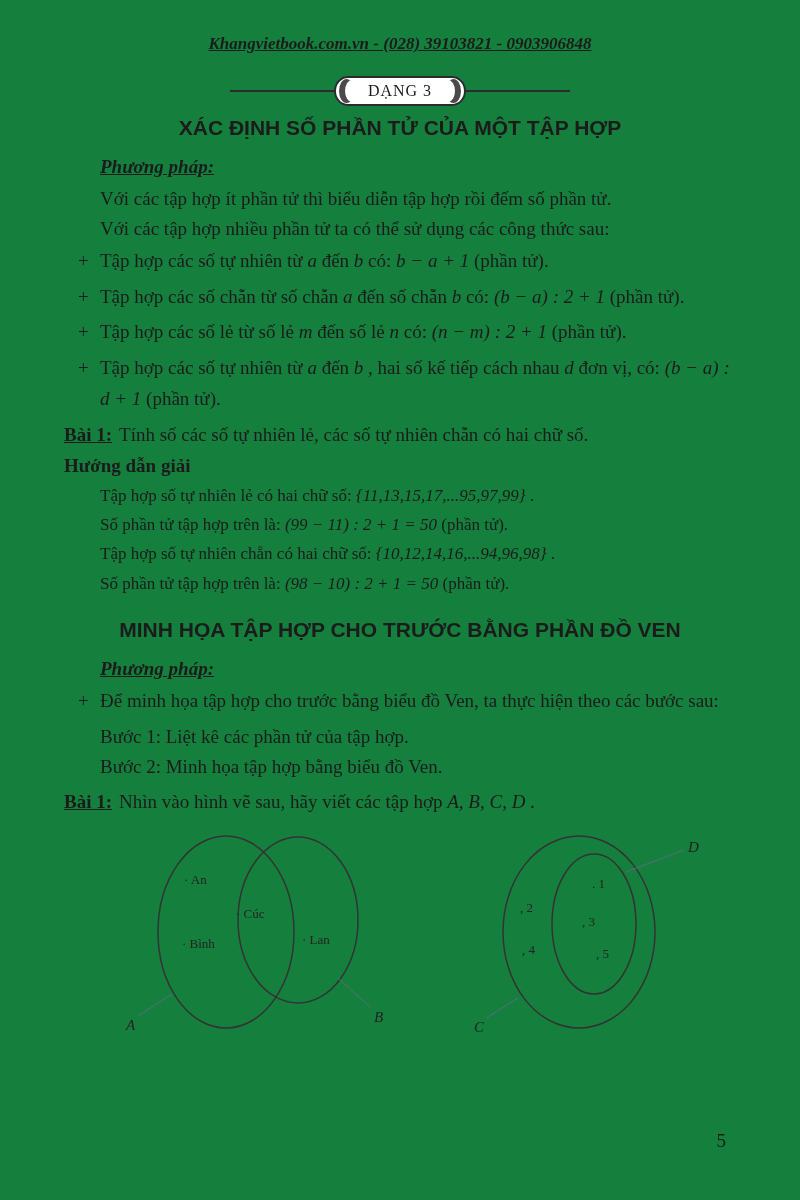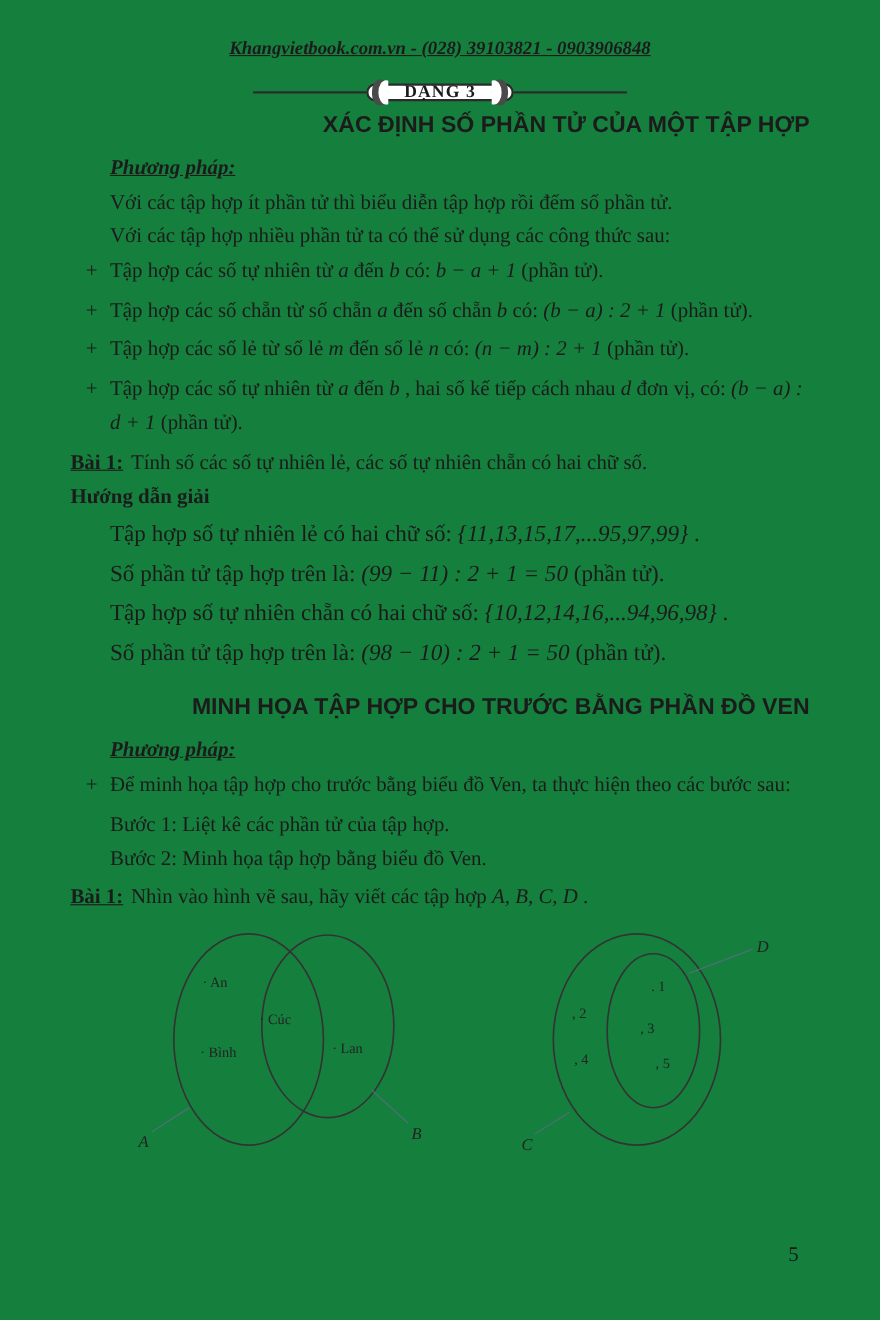--- a/index.html
+++ b/index.html
@@ -13,51 +13,50 @@
     text-align:center; font-style:italic; font-weight:bold;
     font-size:17px; margin-bottom:22px;
   }
   .header span { text-decoration:underline; }
 
   
   .banner { display:flex; align-items:center; width:340px; margin:14px auto 10px auto; }
   .hline { flex:1; height:2px; background:#2b2b2b; }
   .scroll {
     position:relative; display:flex; align-items:center; justify-content:center;
-    height:16px; border:2px solid #2b2b2b; border-radius:14px / 15px; padding:0 3px;
+    height:30px; border:2px solid #2b2b2b; border-radius:14px / 15px; padding:0 3px;
     background:#fff;
-    font-weight:bold;
   }
   .cap { position:relative; width:15px; height:24px; overflow:hidden; flex:none; }
   .cap::before { content:""; position:absolute; inset:0; background:#4a4a4a; border-radius:50%; }
   .cap::after  { content:""; position:absolute; top:1px; bottom:1px; width:14px; background:#fff; border-radius:50%; }
   .cap-left::after  { left:6px; }
   .cap-right::after { right:6px; }
   .banner-label { font-size:16px; padding:0 14px; letter-spacing:1px; white-space:nowrap; }
 
   .title {
-    text-align:right; font-family:"Liberation Sans", sans-serif;
+    text-align:center; font-family:"Liberation Sans", sans-serif;
     font-weight:bold; font-size:21px; margin:4px 0 16px 0;
   }
 
   .method-label {
     margin:0 0 6px 36px; font-size:19px; font-weight:bold; font-style:italic;
   }
   .method-label span { text-decoration:underline; }
 
   .line { font-size:19px; line-height:1.6; margin-left:36px; }
   .bullet { display:flex; font-size:19px; line-height:1.62; margin:1px 0 5px 0; }
   .marker { width:36px; padding-left:14px; flex:none; }
   .bullet-text { flex:1; }
   .math { font-style:italic; }
 
   .exercise { font-size:19px; line-height:1.6; margin-top:5px; }
   .ex-label { font-weight:bold; text-decoration:underline; margin-right:7px; }
   .guide-title { text-align:left; font-weight:bold; font-size:19px; margin:5px 0 4px 0; }
-  .sol { font-size:21px; line-height:1.72; margin-left:36px; }
+  .sol { font-size:17px; line-height:1.72; margin-left:36px; }
 
   .sec4 { margin-top:20px; }
 
   
   .venn-row { display:flex; gap:50px; padding-left:60px; margin-top:6px; align-items:flex-start; }
   .venn ellipse { fill:none; stroke:#333; stroke-width:1.5; }
   .venn line { stroke:#5a6b80; stroke-width:1; }
   .venn text { font-size:13px; fill:#222; font-family:"Liberation Serif", serif; }
   .venn .set-label { font-style:italic; font-size:15px; }
 

